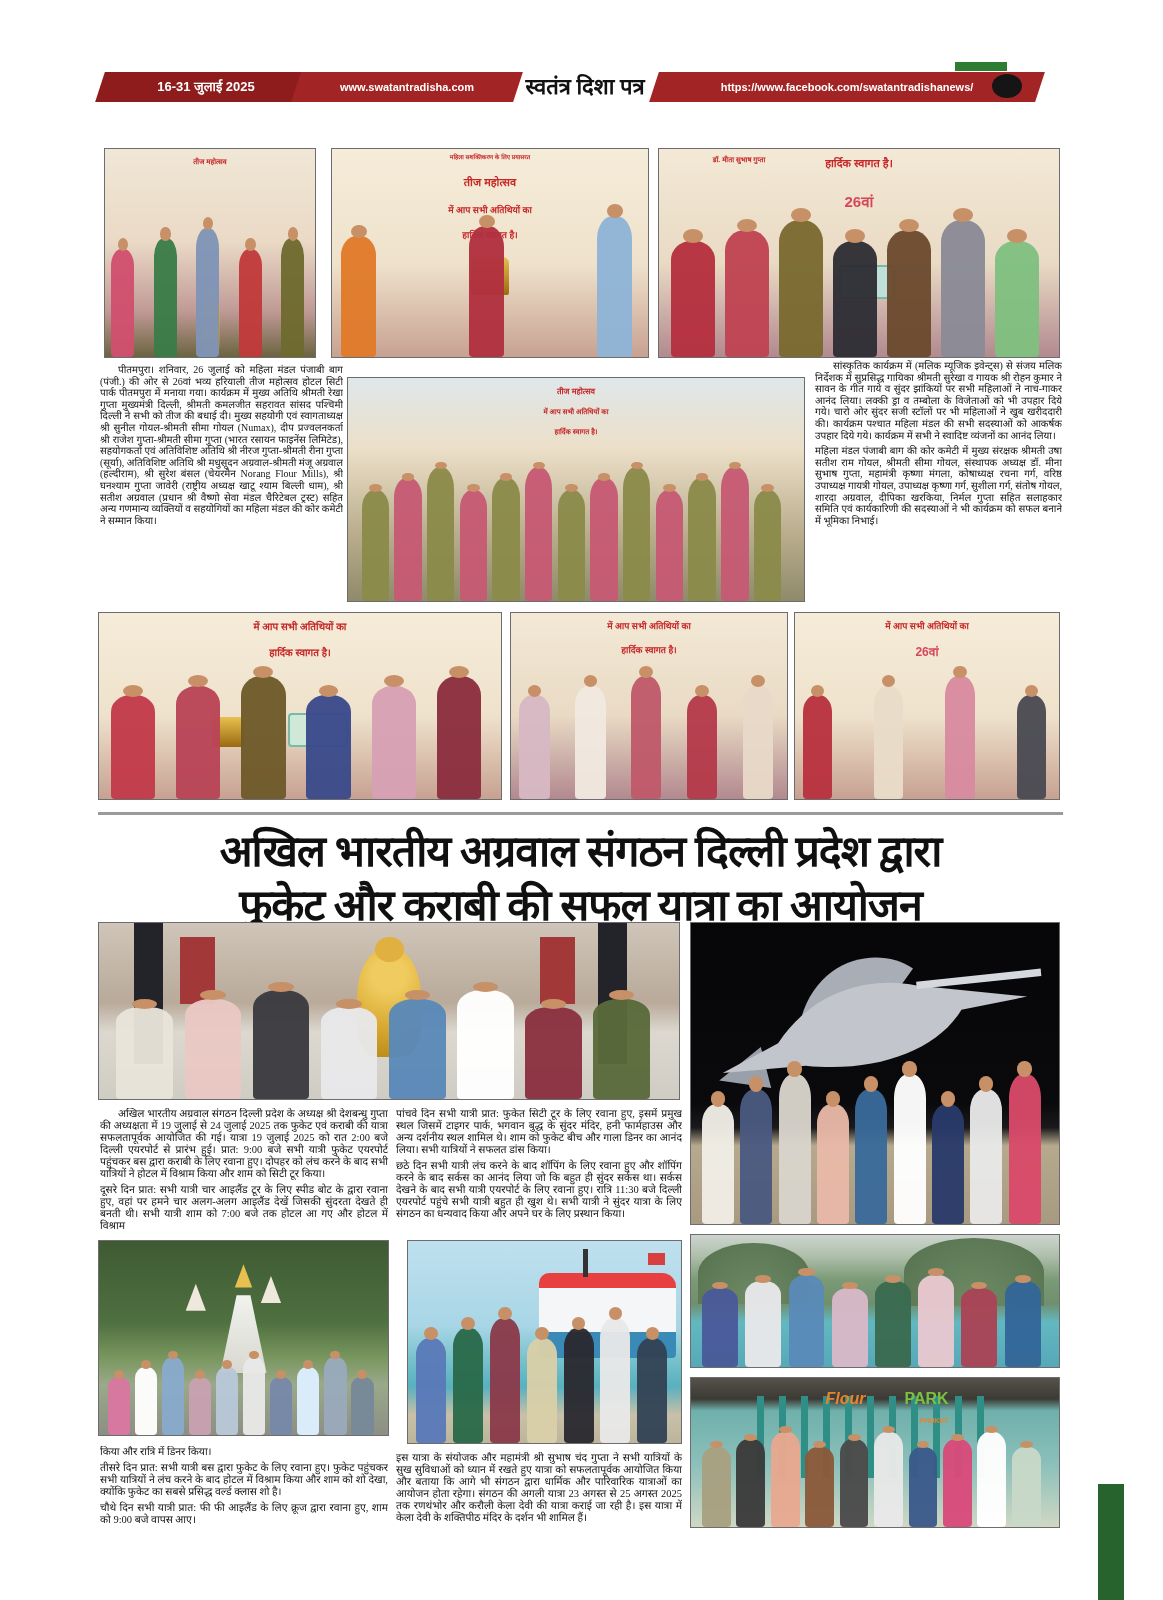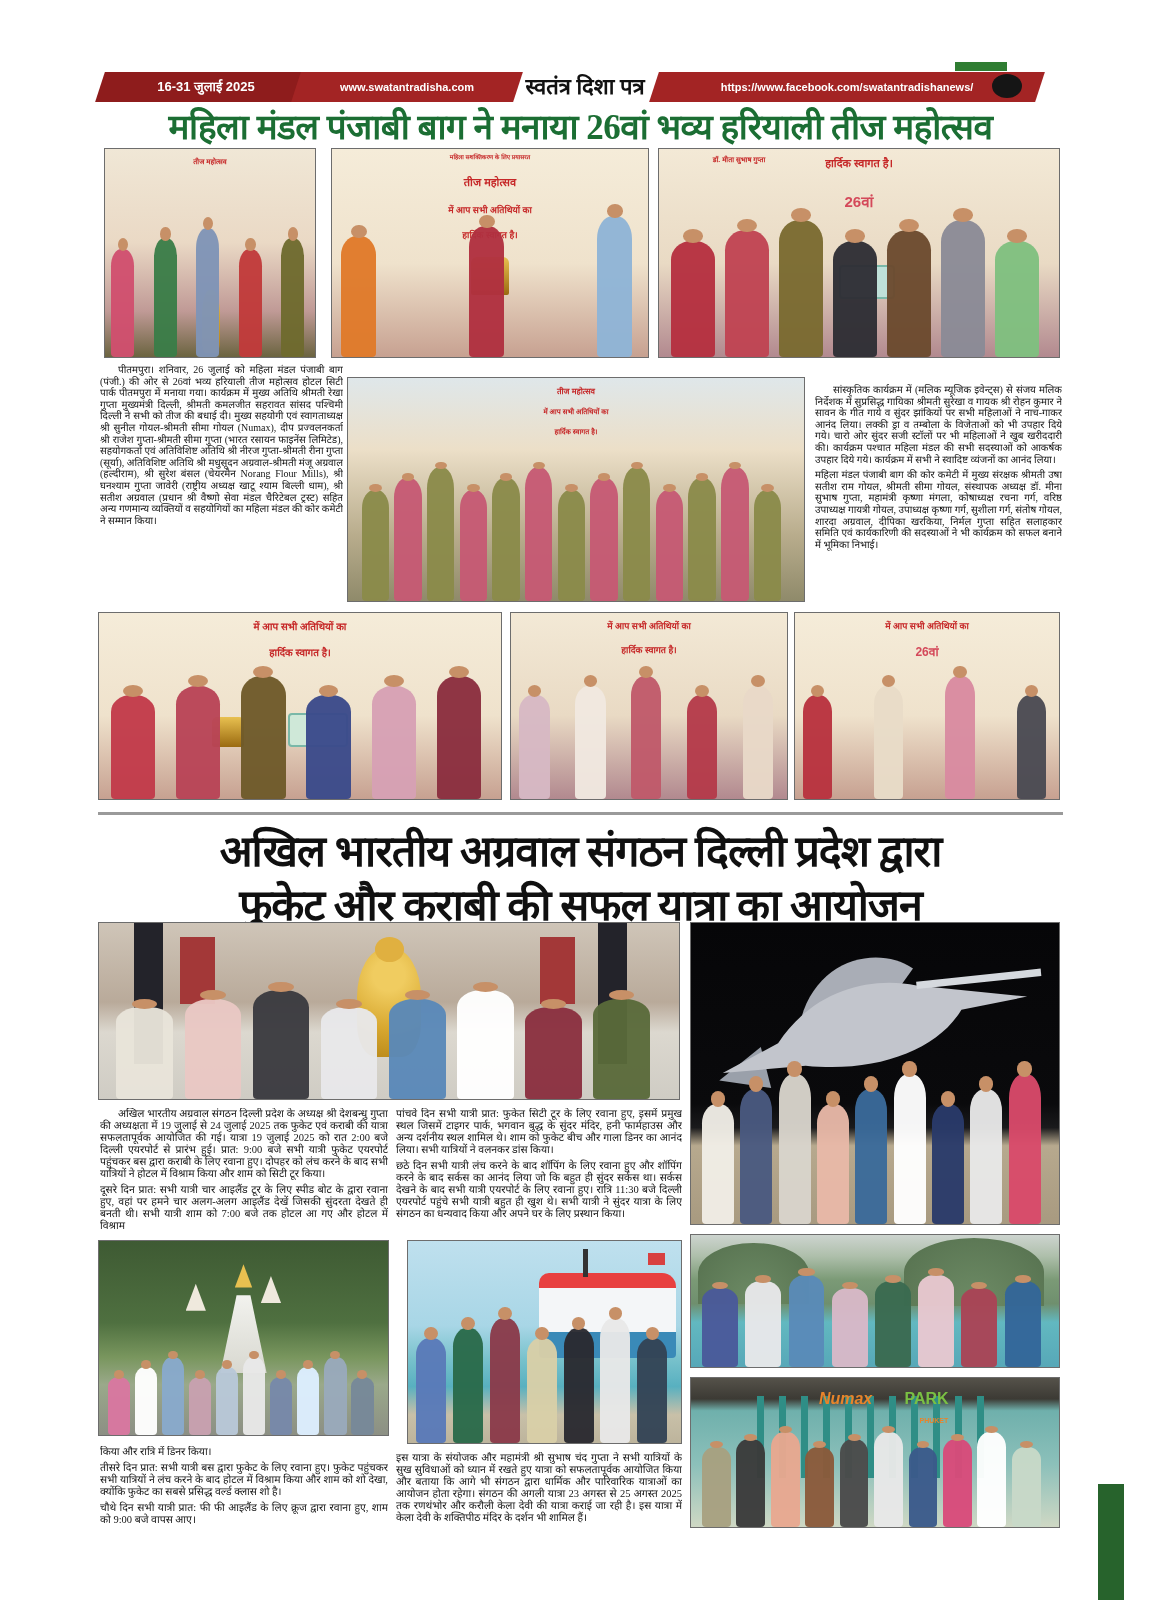--- a/index.html
+++ b/index.html
@@ -57,21 +57,20 @@
   </div>
   <div class="ribbon rib-b">
     <span class="t" style="font-size:11px">www.swatantradisha.com</span>
   </div>
   <div class="masthead">स्वतंत्र दिशा पत्र</div>
   <div class="ribbon rib-c">
     <span class="t" style="font-size:11px">https://www.facebook.com/swatantradishanews/</span>
   </div>
   <div class="fb-dot"></div>
 
-  <div class="h1-green">महिला मंडल पंजाबी बाग ने मनाया 26वां भव्य हरियाली तीज महोत्सव</div>
 
   <div class="photo bg-cream1" style="left:104px;top:148px;width:212px;height:210px;">
     <div class="ovl" style="top:4%;font-size:7px;">तीज महोत्सव</div>
     <div class="deco" style="left:46%;bottom:2%;width:9%;height:30%;background:linear-gradient(180deg,#e8c050,#b07c18);border-radius:40% 40% 20% 20%;"></div>
   <div class="pp" style="left: 3%; width: 11%; height: 52%; background: rgb(208, 79, 110);"></div>
       <div class="ph" style="left: 6.025%; bottom: 51%; width: 4.95%; height: 6.435%;"></div>
       <div class="pp" style="left: 23.25%; width: 11%; height: 57%; background: rgb(58, 125, 72);"></div>
       <div class="ph" style="left: 26.275%; bottom: 56%; width: 4.95%; height: 6.435%;"></div>
       <div class="pp" style="left: 43.5%; width: 11%; height: 62%; background: rgb(127, 148, 182);"></div>
       <div class="ph" style="left: 46.525%; bottom: 61%; width: 4.95%; height: 6.435%;"></div>
@@ -145,21 +144,21 @@
       <div class="pp" style="left: 67.5%; width: 6%; height: 50%; background: rgb(198, 90, 116);"></div>
       <div class="ph" style="left: 69.15%; bottom: 49%; width: 2.7%; height: 3.51%;"></div>
       <div class="pp" style="left: 74.6667%; width: 6%; height: 55%; background: rgb(138, 138, 74);"></div>
       <div class="ph" style="left: 76.3167%; bottom: 54%; width: 2.7%; height: 3.51%;"></div>
       <div class="pp" style="left: 81.8333%; width: 6%; height: 60%; background: rgb(198, 90, 116);"></div>
       <div class="ph" style="left: 83.4833%; bottom: 59%; width: 2.7%; height: 3.51%;"></div>
       <div class="pp" style="left: 89%; width: 6%; height: 50%; background: rgb(138, 138, 74);"></div>
       <div class="ph" style="left: 90.65%; bottom: 49%; width: 2.7%; height: 3.51%;"></div>
     </div>
 
-  <div class="col" style="left:815px;top:384px;width:247px;height:242px;">
+  <div class="col" style="left:815px;top:360px;width:247px;height:242px;">
     <p class="ind">सांस्कृतिक कार्यक्रम में (मलिक म्यूजिक इवेन्ट्स) से संजय मलिक निर्देशक में सुप्रसिद्ध गायिका श्रीमती सुरेखा व गायक श्री रोहन कुमार ने सावन के गीत गाये व सुंदर झांकियों पर सभी महिलाओं ने नाच-गाकर आनंद लिया। लक्की ड्रा व तम्बोला के विजेताओं को भी उपहार दिये गये। चारो ओर सुंदर सजी स्टॉलों पर भी महिलाओं ने खुब खरीददारी की। कार्यक्रम पश्चात महिला मंडल की सभी सदस्याओं को आकर्षक उपहार दिये गये। कार्यक्रम में सभी ने स्वादिष्ट व्यंजनों का आनंद लिया।</p>
     <p>महिला मंडल पंजाबी बाग की कोर कमेटी में मुख्य संरक्षक श्रीमती उषा सतीश राम गोयल, श्रीमती सीमा गोयल, संस्थापक अध्यक्ष डॉ. मीना सुभाष गुप्ता, महामंत्री कृष्णा मंगला, कोषाध्यक्ष रचना गर्ग, वरिष्ठ उपाध्यक्ष गायत्री गोयल, उपाध्यक्ष कृष्णा गर्ग, सुशीला गर्ग, संतोष गोयल, शारदा अग्रवाल, दीपिका खरकिया, निर्मल गुप्ता सहित सलाहकार समिति एवं कार्यकारिणी की सदस्याओं ने भी कार्यक्रम को सफल बनाने में भूमिका निभाई।</p>
   </div>
 
   <div class="photo bg-cream2" style="left:98px;top:612px;width:404px;height:188px;">
     <div class="ovl" style="top:3%;font-size:10px;">में आप सभी अतिथियों का</div>
     <div class="ovl" style="top:17%;font-size:10px;">हार्दिक स्वागत है।</div>
     <div class="deco" style="left:47%;top:54%;width:14%;height:16%;background:#cfe8d8;border:2px solid #7ab8a8;border-radius:4px;"></div>
     <div class="deco" style="left:28%;top:56%;width:8%;height:16%;background:linear-gradient(180deg,#e8c050,#9a6a10);border-radius:5px 5px 2px 2px;"></div>
   <div class="pp" style="left: 3%; width: 11%; height: 56%; background: rgb(194, 58, 74);"></div>
@@ -258,21 +257,21 @@
       <div class="ph" style="left: 78.3%; bottom: 44%; width: 3.9%; height: 5.07%;"></div>
       <div class="pp" style="left: 86.3333%; width: 8.66667%; height: 50%; background: rgb(216, 74, 106);"></div>
       <div class="ph" style="left: 88.7167%; bottom: 49%; width: 3.9%; height: 5.07%;"></div>
     </div>
 
   <div class="col" style="left:100px;top:1108px;width:288px;height:130px;font-size:10.5px;line-height:12px;">
     <p class="ind">अखिल भारतीय अग्रवाल संगठन दिल्ली प्रदेश के अध्यक्ष श्री देशबन्धु गुप्ता की अध्यक्षता में 19 जुलाई से 24 जुलाई 2025 तक फुकेट एवं कराबी की यात्रा सफलतापूर्वक आयोजित की गई। यात्रा 19 जुलाई 2025 को रात 2:00 बजे दिल्ली एयरपोर्ट से प्रारंभ हुई। प्रात: 9:00 बजे सभी यात्री फुकेट एयरपोर्ट पहुंचकर बस द्वारा कराबी के लिए रवाना हुए। दोपहर को लंच करने के बाद सभी यात्रियों ने होटल में विश्राम किया और शाम को सिटी टूर किया।</p>
     <p>दूसरे दिन प्रात: सभी यात्री चार आइलैंड टूर के लिए स्पीड बोट के द्वारा रवाना हुए, वहां पर हमने चार अलग-अलग आइलैंड देखें जिसकी सुंदरता देखते ही बनती थी। सभी यात्री शाम को 7:00 बजे तक होटल आ गए और होटल में विश्राम</p>
   </div>
   <div class="col" style="left:396px;top:1108px;width:286px;height:130px;font-size:10.5px;line-height:12px;">
-    <p>पांचवे दिन सभी यात्री प्रात: फुकेत सिटी टूर के लिए रवाना हुए, इसमें प्रमुख स्थल जिसमें टाइगर पार्क, भगवान बुद्ध के सुंदर मंदिर, हनी फार्महाउस और अन्य दर्शनीय स्थल शामिल थे। शाम को फुकेट बीच और गाला डिनर का आनंद लिया। सभी यात्रियों ने वलनकर डांस किया।</p>
+    <p>पांचवे दिन सभी यात्री प्रात: फुकेत सिटी टूर के लिए रवाना हुए, इसमें प्रमुख स्थल जिसमें टाइगर पार्क, भगवान बुद्ध के सुंदर मंदिर, हनी फार्महाउस और अन्य दर्शनीय स्थल शामिल थे। शाम को फुकेट बीच और गाला डिनर का आनंद लिया। सभी यात्रियों ने सफलत डांस किया।</p>
     <p>छठे दिन सभी यात्री लंच करने के बाद शॉपिंग के लिए रवाना हुए और शॉपिंग करने के बाद सर्कस का आनंद लिया जो कि बहुत ही सुंदर सर्कस था। सर्कस देखने के बाद सभी यात्री एयरपोर्ट के लिए रवाना हुए। रात्रि 11:30 बजे दिल्ली एयरपोर्ट पहुंचे सभी यात्री बहुत ही खुश थे। सभी यात्री ने सुंदर यात्रा के लिए संगठन का धन्यवाद किया और अपने घर के लिए प्रस्थान किया।</p>
   </div>
 
   <div class="photo bg-jungle" style="left:98px;top:1240px;width:291px;height:196px;">
     <div class="deco" style="left:42%;top:28%;width:16%;height:40%;background:linear-gradient(180deg,#f2f2ee,#d8d8d0);clip-path:polygon(35% 0,65% 0,100% 100%,0 100%);"></div>
     <div class="deco" style="left:30%;top:22%;width:7%;height:14%;background:#efe9dd;clip-path:polygon(50% 0,100% 100%,0 100%);"></div>
     <div class="deco" style="left:56%;top:18%;width:7%;height:14%;background:#efe9dd;clip-path:polygon(50% 0,100% 100%,0 100%);"></div>
     <div class="deco" style="left:47%;top:12%;width:6%;height:12%;background:#e8c050;clip-path:polygon(50% 0,100% 100%,0 100%);"></div>
   <div class="pp" style="left: 3%; width: 7.8%; height: 30%; background: rgb(216, 119, 160);"></div>
       <div class="ph" style="left: 5.145%; bottom: 29%; width: 3.51%; height: 4.563%;"></div>
@@ -332,21 +331,21 @@
       <div class="pp" style="left: 61.75%; width: 9.75%; height: 70%; background: rgb(232, 200, 208);"></div>
       <div class="ph" style="left: 64.4313%; bottom: 69%; width: 4.3875%; height: 5.70375%;"></div>
       <div class="pp" style="left: 73.5%; width: 9.75%; height: 60%; background: rgb(170, 68, 85);"></div>
       <div class="ph" style="left: 76.1813%; bottom: 59%; width: 4.3875%; height: 5.70375%;"></div>
       <div class="pp" style="left: 85.25%; width: 9.75%; height: 65%; background: rgb(51, 102, 153);"></div>
       <div class="ph" style="left: 87.9313%; bottom: 64%; width: 4.3875%; height: 5.70375%;"></div>
     </div>
 
   <div class="photo bg-tiger" style="left:690px;top:1377px;width:370px;height:151px;">
     <div class="deco" style="left:18%;top:12%;width:64%;height:55%;background:repeating-linear-gradient(90deg,#2f8e86 0 7px,rgba(0,0,0,0) 7px 22px);"></div>
-    <div class="ovl" style="top:8%;left:-8%;font-size:16px;font-style:italic;color:#e8842a;">Numax</div>
+    <div class="ovl" style="top:8%;left:-8%;font-size:16px;font-style:italic;color:#e8842a;">Flour</div>
     <div class="ovl" style="top:8%;left:14%;font-size:16px;color:#7ac043;">PARK</div>
     <div class="ovl" style="top:26%;left:16%;font-size:7px;color:#e8842a;">PHUKET</div>
   <div class="pp" style="left: 3%; width: 7.8%; height: 54%; background: rgb(168, 160, 128);"></div>
       <div class="ph" style="left: 5.145%; bottom: 53%; width: 3.51%; height: 4.563%;"></div>
       <div class="pp" style="left: 12.3556%; width: 7.8%; height: 59%; background: rgb(58, 58, 58);"></div>
       <div class="ph" style="left: 14.5006%; bottom: 58%; width: 3.51%; height: 4.563%;"></div>
       <div class="pp" style="left: 21.7111%; width: 7.8%; height: 64%; background: rgb(232, 168, 144);"></div>
       <div class="ph" style="left: 23.8561%; bottom: 63%; width: 3.51%; height: 4.563%;"></div>
       <div class="pp" style="left: 31.0667%; width: 7.8%; height: 54%; background: rgb(138, 90, 58);"></div>
       <div class="ph" style="left: 33.2117%; bottom: 53%; width: 3.51%; height: 4.563%;"></div>

